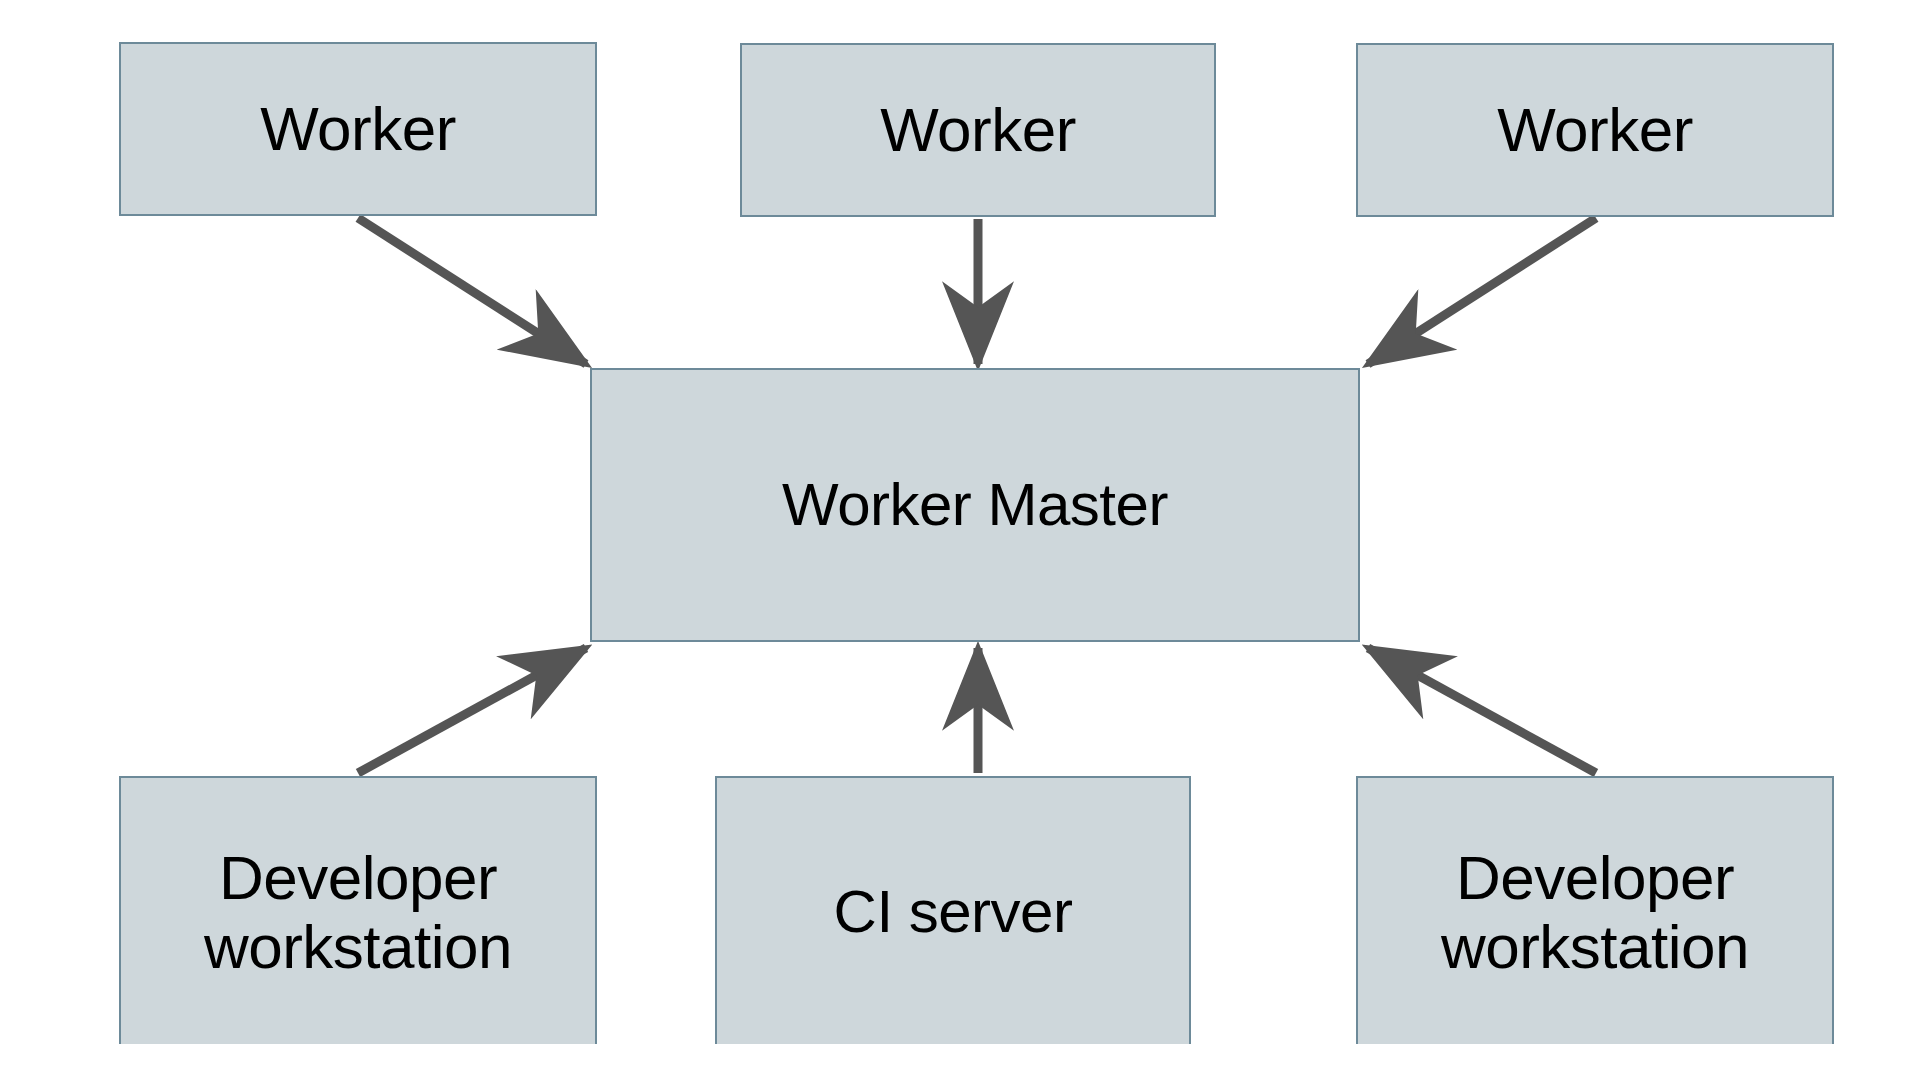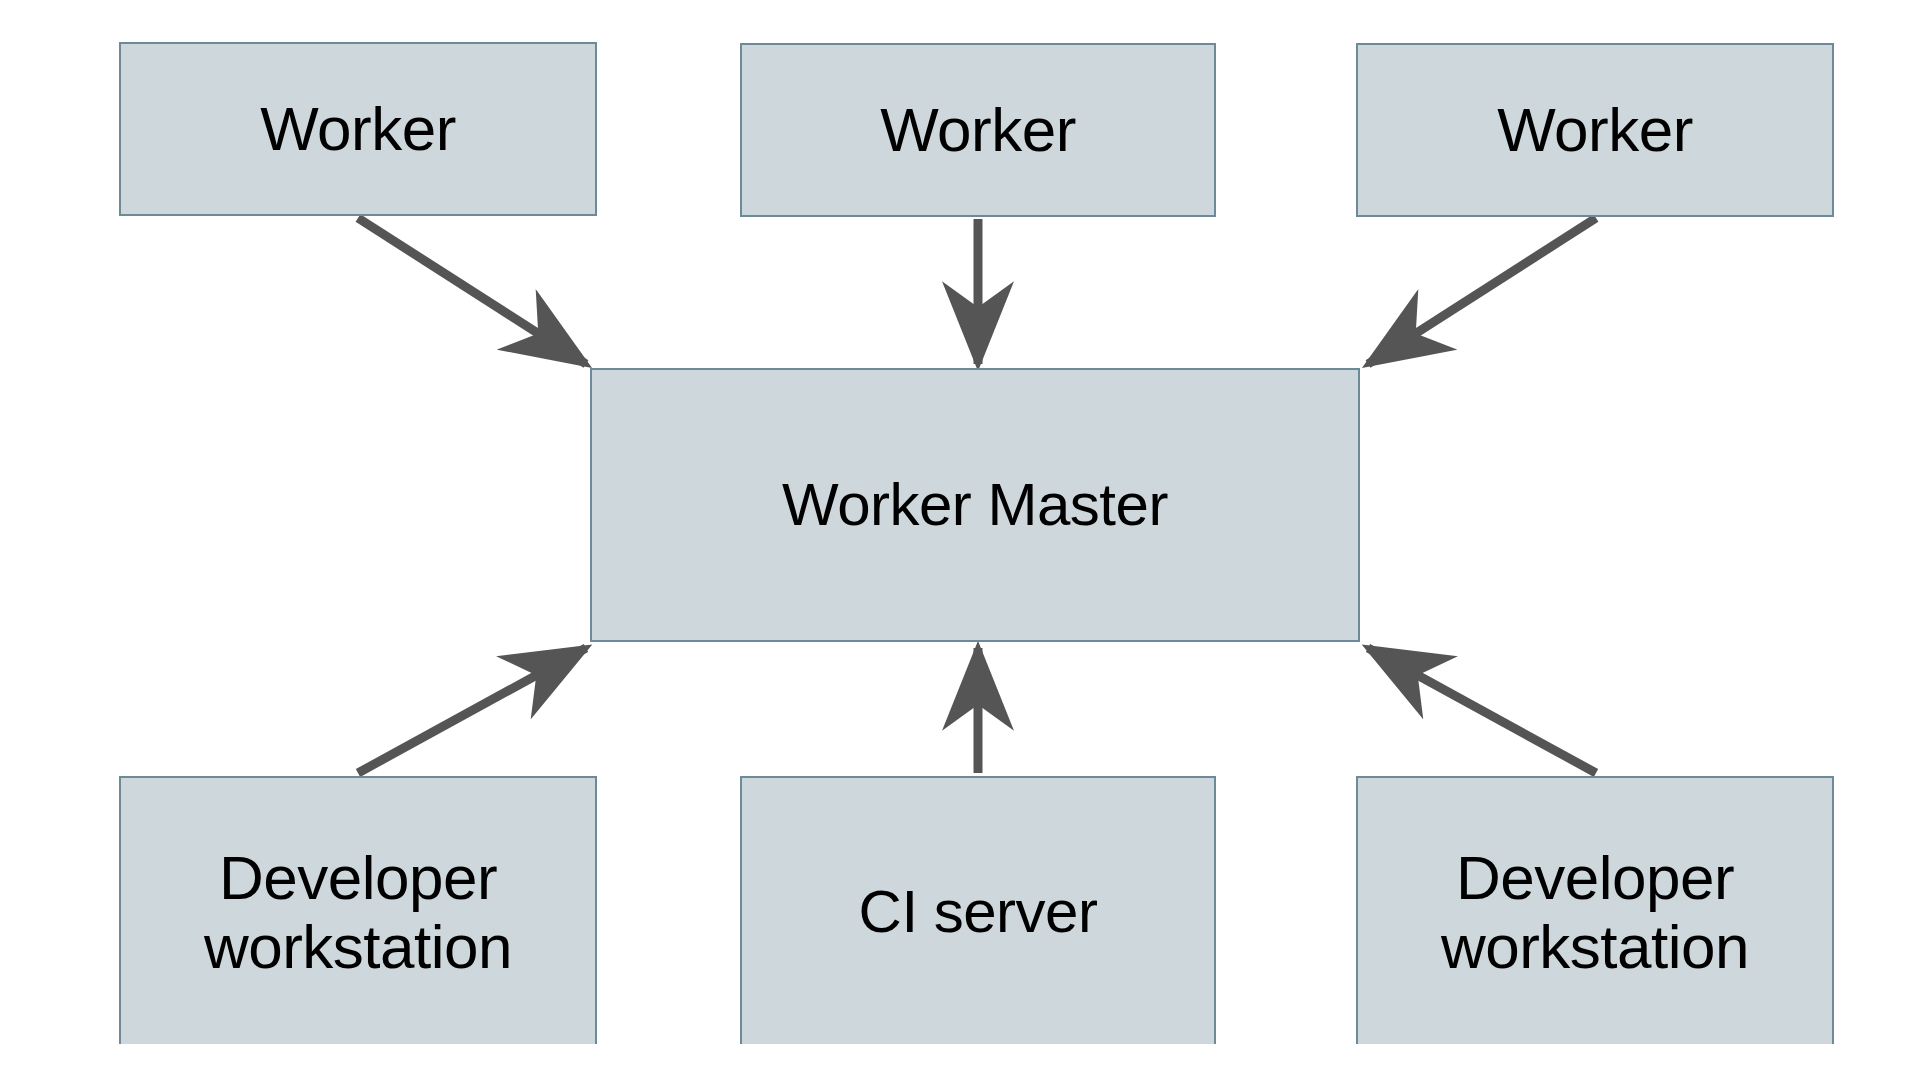--- a/index.html
+++ b/index.html
@@ -47,21 +47,21 @@
     letter-spacing: -0.5px;
     color: #000000;
     white-space: pre-line;
     padding: 0 8px;
   }
   .node-worker-left   { left: 119px;  top: 42px;  width: 478px; height: 174px; }
   .node-worker-mid    { left: 740px;  top: 43px;  width: 476px; height: 174px; }
   .node-worker-right  { left: 1356px; top: 43px;  width: 478px; height: 174px; }
   .node-build-master  { left: 590px;  top: 368px; width: 770px; height: 274px; }
   .node-dev-left      { left: 119px;  top: 776px; width: 478px; height: 272px; }
-  .node-ci-server     { left: 740px;  top: 776px; width: 476px; height: 272px; }
+  .node-ci-server     { left: 715px;  top: 776px; width: 476px; height: 272px; }
   .node-dev-right     { left: 1356px; top: 776px; width: 478px; height: 272px; }
 
   .node-build-master .node-label { font-size: 60px; }
   .node-ci-server .node-label { font-size: 60px; }
 </style>
 </head>
 <body>
 
 <div id="canvas">
 

